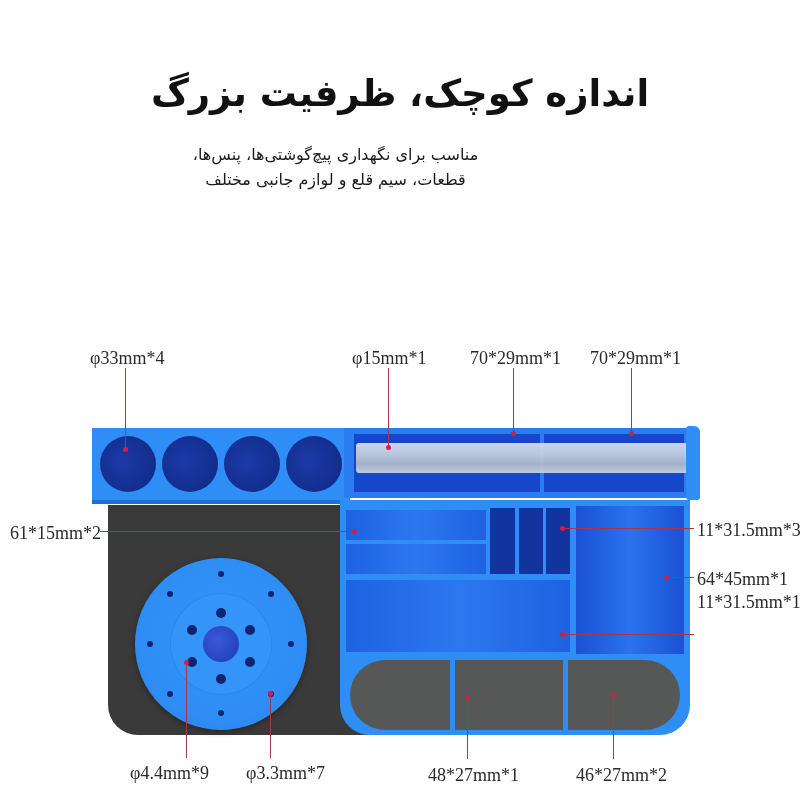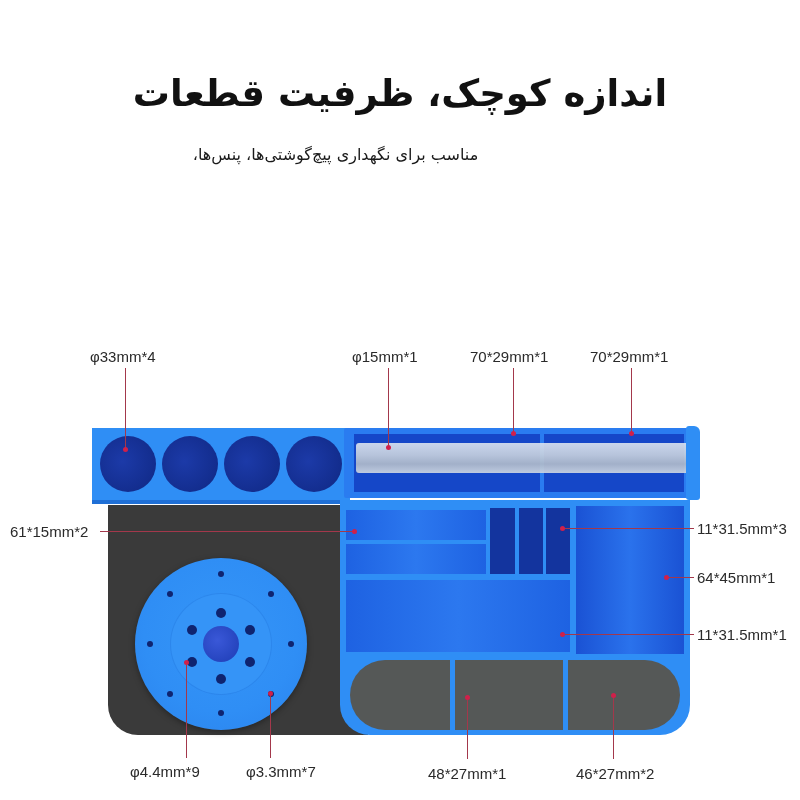--- a/index.html
+++ b/index.html
@@ -11,21 +11,21 @@
     font-family: "DejaVu Sans", sans-serif; font-weight: bold; font-size: 37px;
     color: #111; direction: rtl;
   }
   .subtitle {
     position: absolute; left: 0; top: 142px; width: 671px; text-align: center;
     font-family: "DejaVu Sans", sans-serif; font-size: 16px; line-height: 25px;
     color: #1a1a1a; direction: rtl;
   }
 
   .label {
-    position: absolute; font-family: Liberation Sans, sans-serif; font-size: 15px;
+    position: absolute; font-family: Liberation Serif, serif; font-size: 18px;
     color: #2a2a2a; white-space: nowrap;
   }
   .vline { position: absolute; width: 1.2px; background: #a3384b; }
   .hline { position: absolute; height: 1.2px; background: #a3384b; }
   .dot { position: absolute; width: 5px; height: 5px; border-radius: 50%; background: #d0204a; }
 
   
   .mat {
     position: absolute; left: 108px; top: 505px; width: 260px; height: 230px;
     background: #3a3a3a; border-radius: 0 0 0 30px;
@@ -81,23 +81,24 @@
   }
   .disc-center {
     position: absolute; left: 68px; top: 68px; width: 36px; height: 36px; border-radius: 50%;
     background: radial-gradient(circle at 40% 40%, #3a58d8, #1d3cb4);
   }
   .hole { position: absolute; border-radius: 50%; background: #0f2470; }
 </style>
 </head>
 <body>
 
-<div class="title">اندازه کوچک، ظرفیت قطعات</div>
+<div class="title">اندازه کوچک، ظرفیت بزرگ</div>
 <div class="subtitle">
   <div>مناسب برای نگهداری پیچ‌گوشتی‌ها، پنس‌ها،</div>
+  <div>قطعات، سیم قلع و لوازم جانبی مختلف</div>
 </div>
 
 <div>
   <div class="mat"></div>
 
   <div class="holder-bar">
     <div class="big-hole" style="left:8px"></div>
     <div class="big-hole" style="left:70px"></div>
     <div class="big-hole" style="left:132px"></div>
     <div class="big-hole" style="left:194px"></div>
@@ -169,21 +170,21 @@
 <div class="dot" style="left:352px; top:529px"></div>
 
 <div class="label" style="left:697px; top:520px">11*31.5mm*3</div>
 <div class="hline" style="left:562px; top:528px; width:132px"></div>
 <div class="dot" style="left:560px; top:526px"></div>
 
 <div class="label" style="left:697px; top:569px">64*45mm*1</div>
 <div class="hline" style="left:666px; top:577px; width:28px"></div>
 <div class="dot" style="left:664px; top:575px"></div>
 
-<div class="label" style="left:697px; top:626px">11*31.5mm*1</div>
+<div class="label" style="left:697px; top:592px">11*31.5mm*1</div>
 <div class="hline" style="left:562px; top:634px; width:132px"></div>
 <div class="dot" style="left:560px; top:632px"></div>
 
 <div class="label" style="left:130px; top:763px">φ4.4mm*9</div>
 <div class="vline" style="left:186px; top:662px; height:96px"></div>
 <div class="dot" style="left:184px; top:660px"></div>
 
 <div class="label" style="left:246px; top:763px">φ3.3mm*7</div>
 <div class="vline" style="left:270px; top:693px; height:65px"></div>
 <div class="dot" style="left:268px; top:691px"></div>

